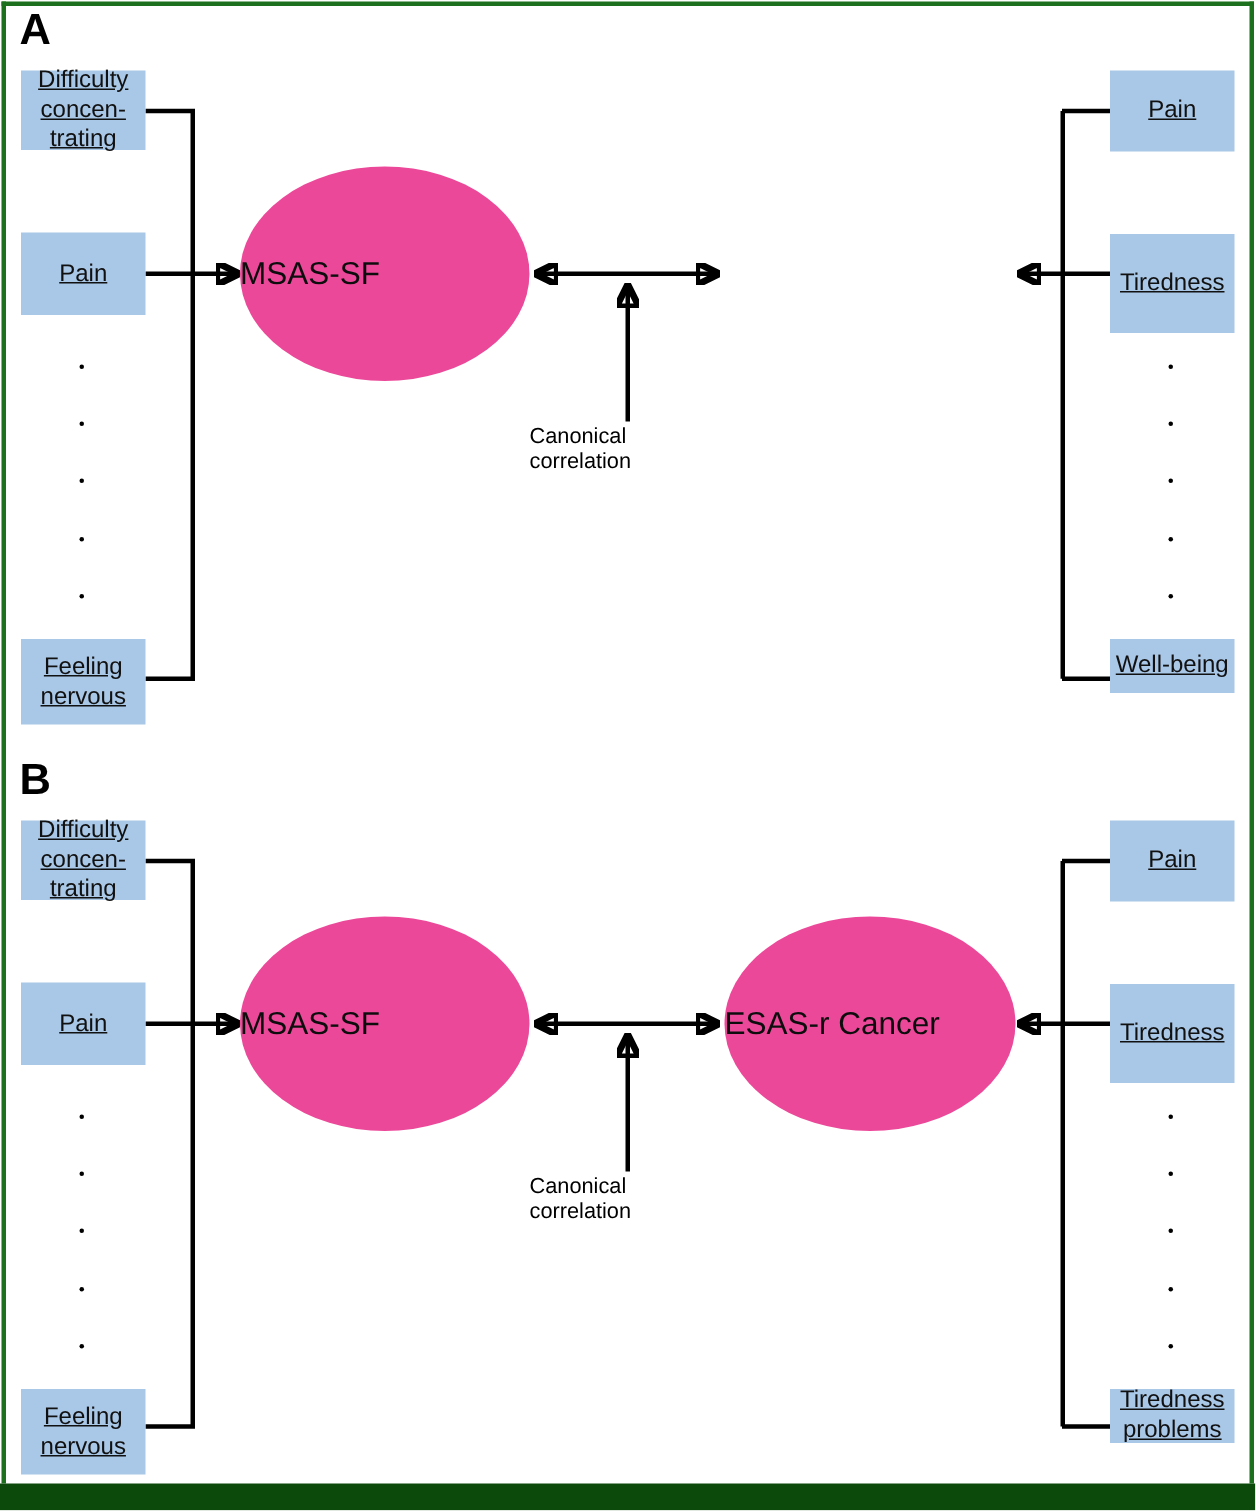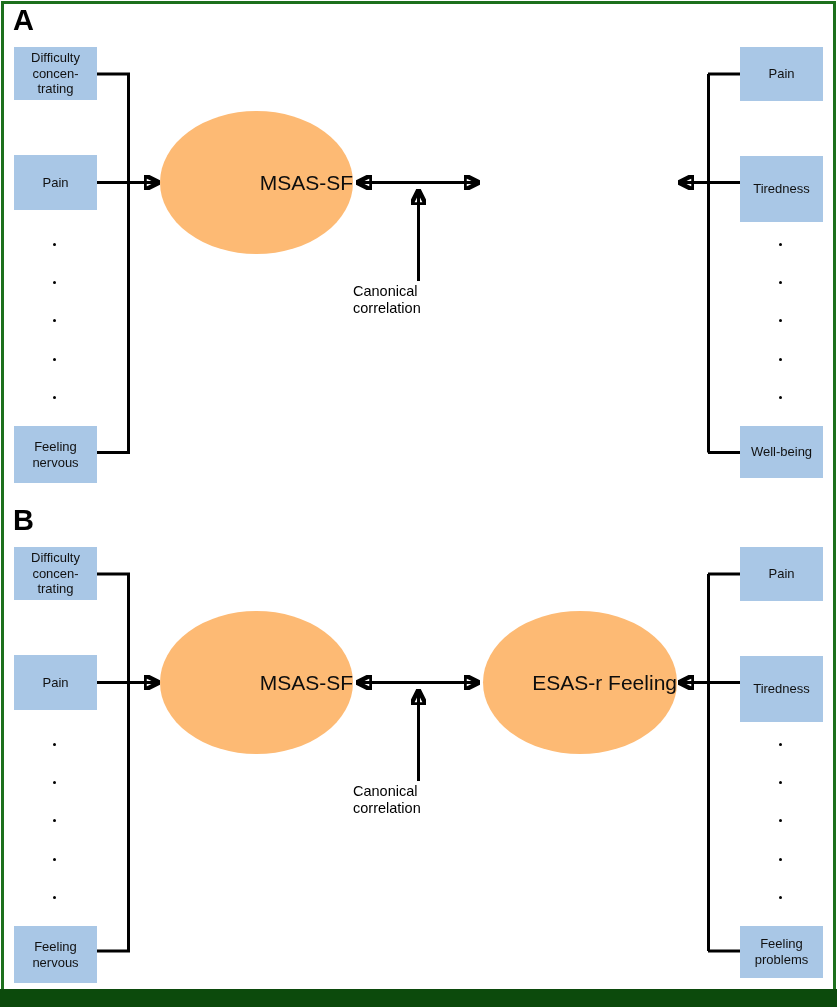--- a/index.html
+++ b/index.html
@@ -24,33 +24,33 @@
   #panelB { top:500px; }
 
   .panel-label {
     position:absolute; left:13px; top:4px;
     font-size:29px; font-weight:700; color:#000;
   }
 
   .box {
     position:absolute; width:83px; background:#a9c7e6;
     display:flex; align-items:center; justify-content:center;
-    text-align:center; font-size:13px; line-height:1.22;
-    padding:4px 3px; color:#111;
+    text-align:center; font-size:16px; line-height:1.22;
+    padding:4px 3px; color:#111;text-decoration:underline;
   }
   .box-l1 { left:14px;  top:47px;  height:53px; }
   .box-l2 { left:14px;  top:155px; height:55px; }
   .box-l3 { left:14px;  top:426px; height:57px; }
   .box-r1 { left:740px; top:47px;  height:54px; }
   .box-r2 { left:740px; top:156px; height:66px; }
-  .box-r3 { left:740px; top:426px; height:52px; }
+  .box-r3 { left:740px; top:426px; height:36px; }
 
   .construct {
-    position:absolute; background:#fdba74; border-radius:50%;
-    display:flex; align-items:center; justify-content:flex-end;
+    position:absolute; background:#ec4899; border-radius:50%;
+    display:flex; align-items:center; justify-content:flex-start;
     font-size:21px; color:#0d0d0d; text-align:center;
   }
   .construct-left  { left:160px; top:111px; width:193px; height:143px; }
   .construct-right { left:483px; top:111px; width:194px; height:143px; }
 
   .corr-label {
     position:absolute; left:353px; top:283px; width:130px;
     font-size:14.5px; line-height:1.18; color:#000;
   }
 
@@ -156,28 +156,28 @@
         <span class="dot dot-2"></span>
         <span class="dot dot-3"></span>
       <span class="dot dot-4"></span>
         <span class="dot dot-5"></span>
     </div>
 
     <div class="construct construct-left">
       <span>MSAS-SF</span>
     </div>
     <div class="construct construct-right">
-      <span>ESAS-r Feeling</span>
+      <span>ESAS-r Cancer</span>
     </div>
 
     <div class="corr-label">Canonical correlation</div>
 
     <div class="box box-r1">Pain</div>
     <div class="box box-r2">Tiredness</div>
-    <div class="box box-r3">Feeling problems</div>
+    <div class="box box-r3">Tiredness problems</div>
 
     <div class="dots-right">
       <span class="dot dot-1"></span>
         <span class="dot dot-2"></span>
         <span class="dot dot-3"></span>
       <span class="dot dot-4"></span>
         <span class="dot dot-5"></span>
     </div>
   </div>
 

